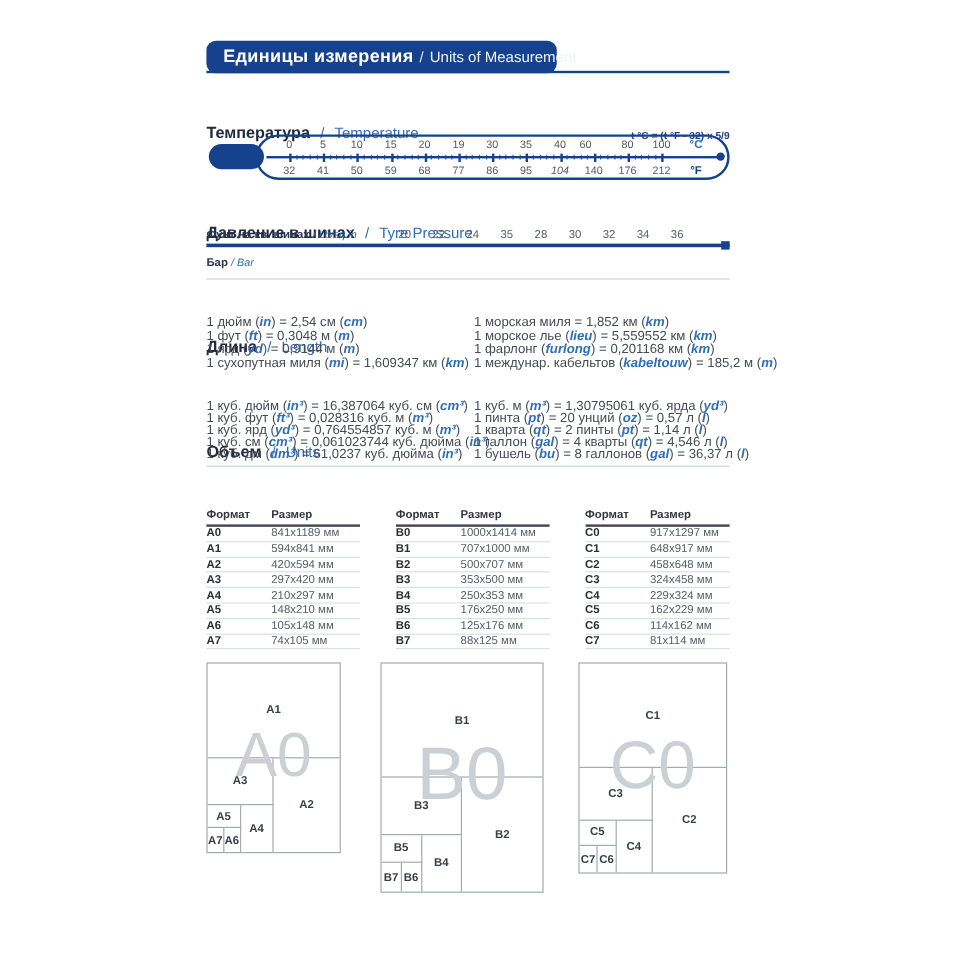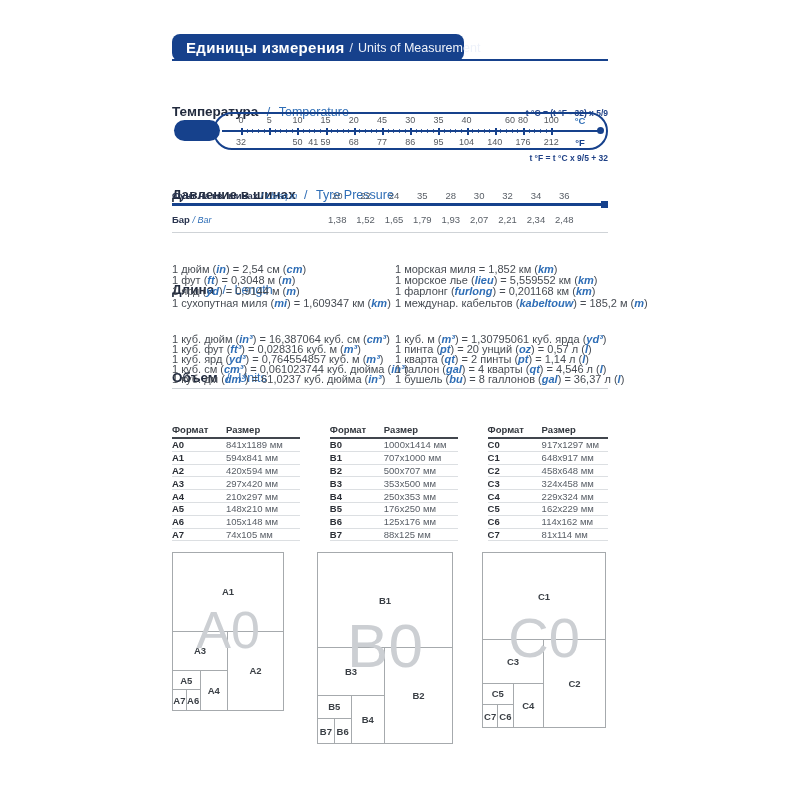--- a/index.html
+++ b/index.html
@@ -109,21 +109,21 @@
     <div class="t-dot"></div>
     <div>
         <span class="t-num t-c" style="left: 69px;">0</span>
         <span class="t-num t-f" style="left: 69px;">32</span>
         <span class="tick" style="left: 69px;"></span>
         <span class="tick minor" style="left: 74.64px;"></span>
         <span class="tick minor" style="left: 80.28px;"></span>
         <span class="tick minor" style="left: 85.92px;"></span>
         <span class="tick minor" style="left: 91.56px;"></span>
         <span class="t-num t-c" style="left: 97.2px;">5</span>
-        <span class="t-num t-f" style="left: 97.2px; margin-left: 44px;">41</span>
+        <span class="t-num t-f" style="left: 97.2px;">41</span>
         <span class="tick" style="left: 97.2px;"></span>
         <span class="tick minor" style="left: 102.84px;"></span>
         <span class="tick minor" style="left: 108.48px;"></span>
         <span class="tick minor" style="left: 114.12px;"></span>
         <span class="tick minor" style="left: 119.76px;"></span>
         <span class="t-num t-c" style="left: 125.4px;">10</span>
         <span class="t-num t-f" style="left: 125.4px;">50</span>
         <span class="tick" style="left: 125.4px;"></span>
         <span class="tick minor" style="left: 131.04px;"></span>
         <span class="tick minor" style="left: 136.68px;"></span>
@@ -136,21 +136,21 @@
         <span class="tick minor" style="left: 164.88px;"></span>
         <span class="tick minor" style="left: 170.52px;"></span>
         <span class="tick minor" style="left: 176.16px;"></span>
         <span class="t-num t-c" style="left: 181.8px;">20</span>
         <span class="t-num t-f" style="left: 181.8px;">68</span>
         <span class="tick" style="left: 181.8px;"></span>
         <span class="tick minor" style="left: 187.44px;"></span>
         <span class="tick minor" style="left: 193.08px;"></span>
         <span class="tick minor" style="left: 198.72px;"></span>
         <span class="tick minor" style="left: 204.36px;"></span>
-        <span class="t-num t-c" style="left: 210px;">45</span>
+        <span class="t-num t-c" style="left: 210px;">19</span>
         <span class="t-num t-f" style="left: 210px;">77</span>
         <span class="tick" style="left: 210px;"></span>
         <span class="tick minor" style="left: 215.64px;"></span>
         <span class="tick minor" style="left: 221.28px;"></span>
         <span class="tick minor" style="left: 226.92px;"></span>
         <span class="tick minor" style="left: 232.56px;"></span>
         <span class="t-num t-c" style="left: 238.2px;">30</span>
         <span class="t-num t-f" style="left: 238.2px;">86</span>
         <span class="tick" style="left: 238.2px;"></span>
         <span class="tick minor" style="left: 243.84px;"></span>
@@ -158,27 +158,27 @@
         <span class="tick minor" style="left: 255.12px;"></span>
         <span class="tick minor" style="left: 260.76px;"></span>
         <span class="t-num t-c" style="left: 266.4px;">35</span>
         <span class="t-num t-f" style="left: 266.4px;">95</span>
         <span class="tick" style="left: 266.4px;"></span>
         <span class="tick minor" style="left: 272.04px;"></span>
         <span class="tick minor" style="left: 277.68px;"></span>
         <span class="tick minor" style="left: 283.32px;"></span>
         <span class="tick minor" style="left: 288.96px;"></span>
         <span class="t-num t-c" style="left: 294.6px;">40</span>
-        <span class="t-num t-f" style="left: 294.6px;">104</span>
+        <span class="t-num t-f" style="left: 294.6px; font-style: italic;">104</span>
         <span class="tick" style="left: 294.6px;"></span>
         <span class="tick minor" style="left: 300.24px;"></span>
         <span class="tick minor" style="left: 305.88px;"></span>
         <span class="tick minor" style="left: 311.52px;"></span>
         <span class="tick minor" style="left: 317.16px;"></span>
-        <span class="t-num t-c" style="left: 338px;">60</span>
+        <span class="t-num t-c" style="left: 316px;">60</span>
         <span class="t-num t-f" style="left: 322.8px;">140</span>
         <span class="tick" style="left: 322.8px;"></span>
         <span class="tick minor" style="left: 328.44px;"></span>
         <span class="tick minor" style="left: 334.08px;"></span>
         <span class="tick minor" style="left: 339.72px;"></span>
         <span class="tick minor" style="left: 345.36px;"></span>
         <span class="t-num t-c" style="left: 351px;">80</span>
         <span class="t-num t-f" style="left: 351px;">176</span>
         <span class="tick" style="left: 351px;"></span>
         <span class="tick minor" style="left: 356.64px;"></span>
@@ -186,21 +186,20 @@
         <span class="tick minor" style="left: 367.92px;"></span>
         <span class="tick minor" style="left: 373.56px;"></span>
         <span class="t-num t-c" style="left: 379.2px;">100</span>
         <span class="t-num t-f" style="left: 379.2px;">212</span>
         <span class="tick" style="left: 379.2px;"></span>
         <span class="t-unit t-uc" style="left: 408px;">°C</span>
         <span class="t-unit t-uf" style="left: 408px;">°F</span>
       </div>
   </div>
 
-  <div class="sec formula2" style="top:153px">t °F = t °C x 9/5 + 32</div>
 
   <div class="sec sec-head" style="top:167px">
     <span class="h-ru">Давление в шинах</span>
     <span class="h-sep">/</span>
     <span class="h-en">Tyre Pressure</span>
   </div>
 
   <div class="sec" style="top:188px">
     <div class="p-row">
       <span class="p-label">
@@ -220,31 +219,20 @@
         </span>
     </div>
     <div class="p-line">
       <span class="p-nub"></span>
     </div>
     <div class="p-row second">
       <span class="p-label">
         <span class="p-ru">Бар</span>
         <span class="p-en"><span>/</span> <span>Bar</span></span>
       </span>
-      <span style="display:flex">
-          <span class="p-cell">1,38</span>
-          <span class="p-cell">1,52</span>
-          <span class="p-cell">1,65</span>
-          <span class="p-cell">1,79</span>
-          <span class="p-cell">1,93</span>
-          <span class="p-cell">2,07</span>
-          <span class="p-cell">2,21</span>
-          <span class="p-cell">2,34</span>
-          <span class="p-cell">2,48</span>
-        </span>
     </div>
   </div>
 
   <div class="hline" style="top:232px"></div>
 
   <div class="sec sec-head" style="top:244px">
     <span class="h-ru">Длина</span>
     <span class="h-sep">/</span>
     <span class="h-en">Length</span>
   </div>

